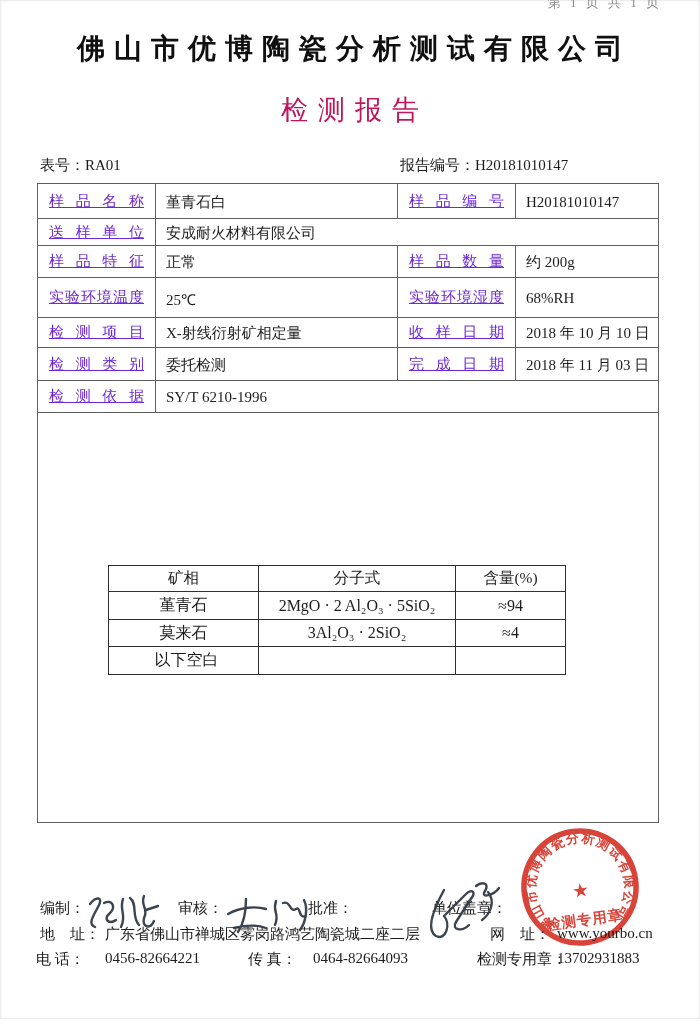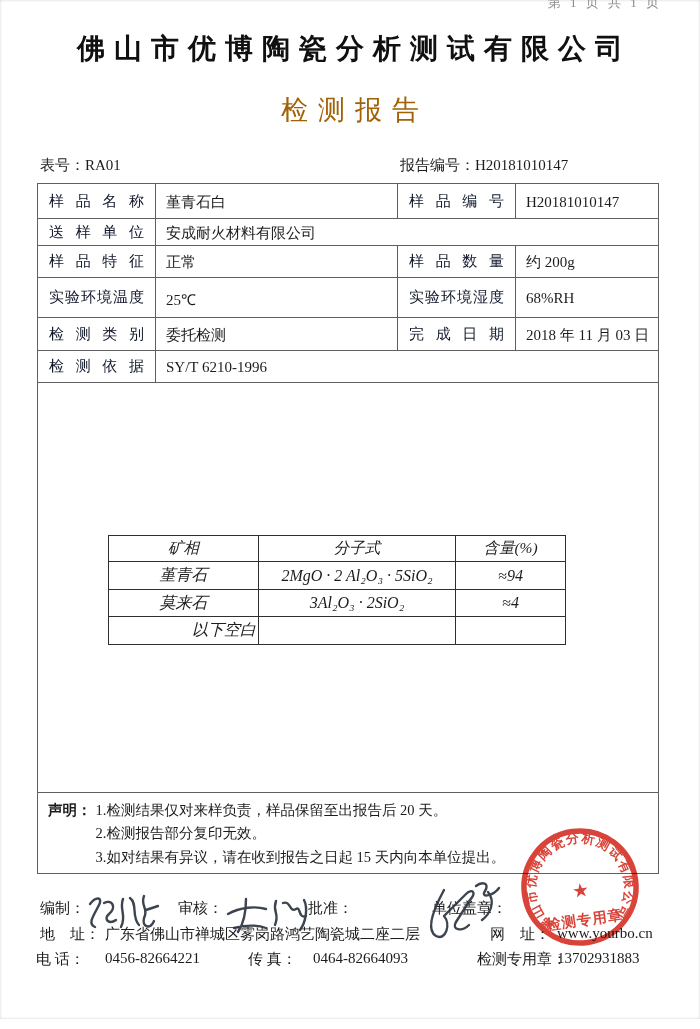--- a/index.html
+++ b/index.html
@@ -13,48 +13,48 @@
     position:absolute; top:-6px; right:38px; font-size:13px; color:#8b8b8b;
     letter-spacing:3px;
   }
   .company-title {
     position:absolute; top:30px; left:0; width:100%; text-align:center;
     font-family:"Liberation Sans", sans-serif; font-weight:bold;
     font-size:28px; letter-spacing:9px; color:#101010; text-indent:9px;
   }
   .report-title {
     position:absolute; top:92px; left:0; width:100%; text-align:center;
-    font-size:27px; letter-spacing:10px; color:#a16207; text-indent:10px;
+    font-size:27px; letter-spacing:10px; color:#be185d; text-indent:10px;
   }
   .meta-line { position:absolute; top:156px; left:0; width:100%; font-size:15px; }
   .meta-form-no { position:absolute; left:40px; top:0; }
   .meta-report-no { position:absolute; left:400px; top:0; }
 
   table.info {
     position:absolute; top:183px; left:37px; width:621px;
     border-collapse:collapse; table-layout:fixed;
   }
   table.info td { border:1px solid #5f5f5f; font-size:15px; vertical-align:middle; }
   td.lbl {
     padding:0 11px; text-align:justify; text-align-last:justify;
-    -moz-text-align-last:justify; color:#0f172a;
+    -moz-text-align-last:justify; color:#6d28d9;text-decoration:underline;
   }
   td.val { padding:2px 4px 0 10px; font-size:15.5px; }
   td.results-cell { vertical-align:top; padding:0; }
   .results-label { padding:11px 0 0 10px; font-size:15px; }
 
   table.results {
-    margin:5px 0 0 70px; width:457px; border-collapse:collapse; table-layout:fixed;font-style:italic;
+    margin:5px 0 0 70px; width:457px; border-collapse:collapse; table-layout:fixed;
   }
   table.results td, table.results th {
     border:1.5px solid #2f2f2f; text-align:center; vertical-align:middle;
     font-weight:normal; font-size:16px; padding:0 2px;
   }
   table.results th { font-size:15.5px; }
-  table.results td.blank-note { text-align:right; padding-left:8px; }
+  table.results td.blank-note { text-align:center; padding-left:8px; }
 
   td.statement-cell { vertical-align:top; padding:6px 10px 4px 10px; }
   .statement-wrap { display:flex; font-size:14.5px; line-height:1.62; }
   .statement-label { font-weight:bold; white-space:nowrap; margin-right:4px; }
   .statement-lines div { white-space:nowrap; }
 
   .footer-line { position:absolute; left:0; width:100%; font-size:15px; }
   .fl-a { top:899px; }
   .fl-b { top:925px; }
   .fl-c { top:950px; }
@@ -107,20 +107,26 @@
       <td class="val">正常</td>
       <td class="lbl">样 品 数 量</td>
       <td class="val">约 200g</td>
     </tr>
     <tr style="height:40px">
       <td class="lbl">实验环境温度</td>
       <td class="val">25℃</td>
       <td class="lbl">实验环境湿度</td>
       <td class="val">68%RH</td>
     </tr>
+    <tr style="height:30px">
+      <td class="lbl">检 测 项 目</td>
+      <td class="val">X-射线衍射矿相定量</td>
+      <td class="lbl">收 样 日 期</td>
+      <td class="val">2018 年 10 月 10 日</td>
+    </tr>
     <tr style="height:33px">
       <td class="lbl">检 测 类 别</td>
       <td class="val">委托检测</td>
       <td class="lbl">完 成 日 期</td>
       <td class="val">2018 年 11 月 03 日</td>
     </tr>
     <tr style="height:32px">
       <td class="lbl">检 测 依 据</td>
       <td class="val" colspan="3">SY/T 6210-1996</td>
     </tr>
@@ -150,32 +156,20 @@
           </tr>
           <tr style="height:28px">
             <td class="blank-note">以下空白</td>
             <td></td>
             <td></td>
           </tr>
         </tbody>
             </table>
       </td>
     </tr>
-    <tr style="height:72px">
-      <td class="statement-cell" colspan="4">
-        <div class="statement-wrap">
-          <span class="statement-label">声明：</span>
-          <span class="statement-lines">
-            <div>1.检测结果仅对来样负责，样品保留至出报告后 20 天。</div>
-            <div>2.检测报告部分复印无效。</div>
-            <div>3.如对结果有异议，请在收到报告之日起 15 天内向本单位提出。</div>
-          </span>
-        </div>
-      </td>
-    </tr>
   </tbody>
     </table>
 
   <div class="footer-line fl-a">
     <span class="fpos" style="left:40px">编制：</span>
     <span class="fpos" style="left:178px">审核：</span>
     <span class="fpos" style="left:308px">批准：</span>
     <span class="fpos" style="left:432px">单位盖章：</span>
   </div>
 

